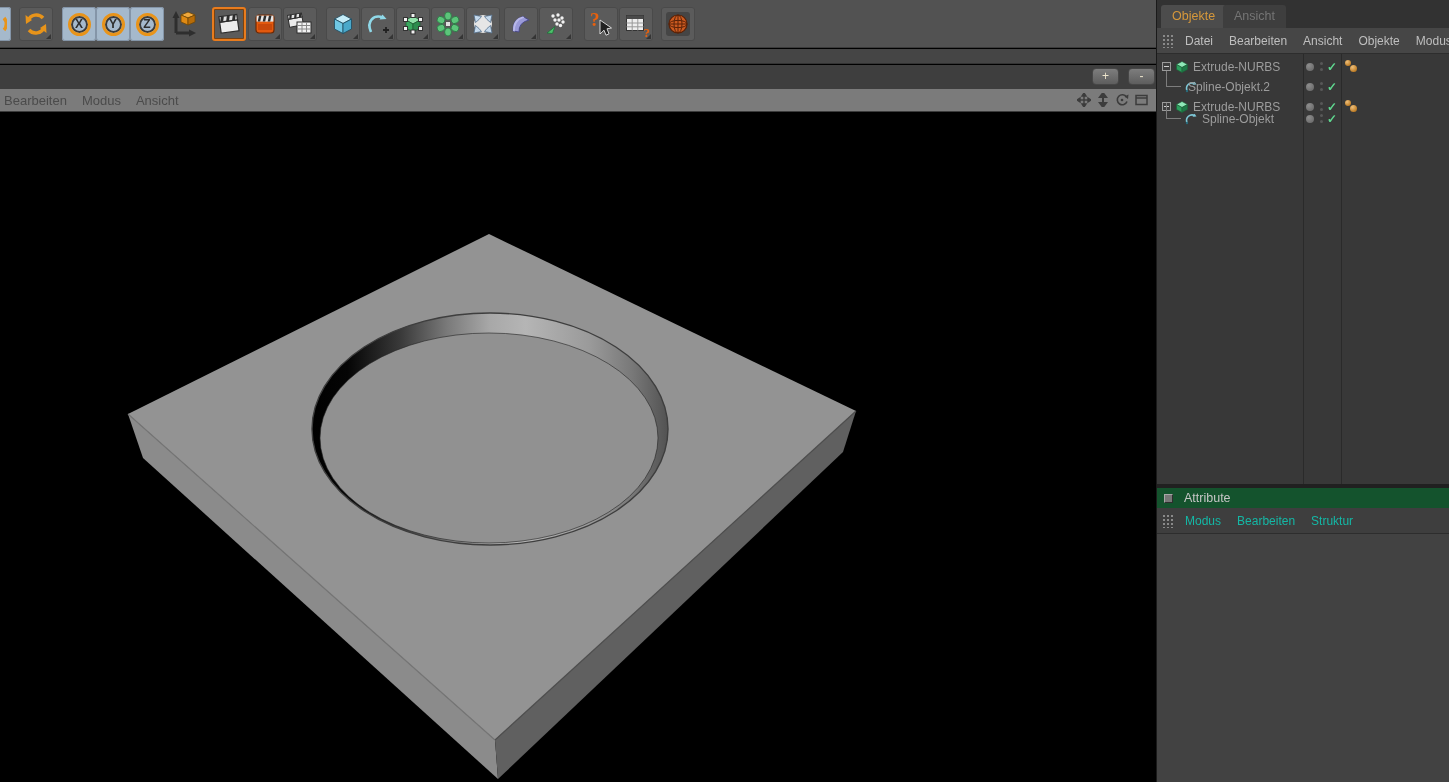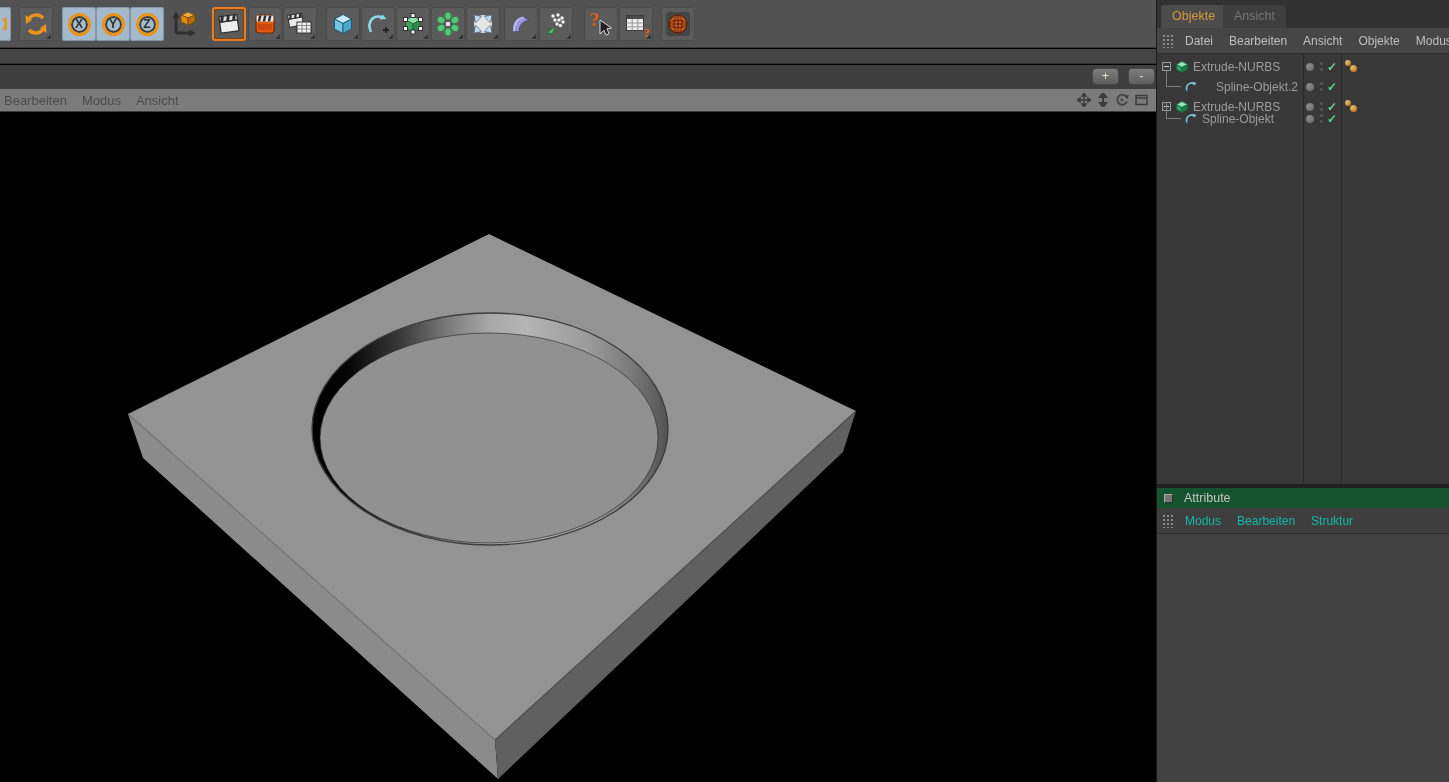--- a/index.html
+++ b/index.html
@@ -404,21 +404,21 @@
         </span>
     </div>
 
     <div class="trow" style="top:23px">
       <span class="lconn"></span>
       <svg class="obicon" style="left:27px" viewBox="0 0 14 14">
         <path d="M3 11 C 1 5, 6 1.5, 11 3.5" fill="none" stroke="#7fc8d8" stroke-width="1.6"></path>
         <polygon points="12.5,4.5 8.5,4.8 10.5,1.8" fill="#7fc8d8"></polygon>
         <circle cx="3" cy="11" r="1.2" fill="#2a6a7a"></circle>
       </svg>
-      <span class="tlabel" style="left:59px">Spline-Objekt.2</span>
+      <span class="tlabel" style="left:31px">Spline-Objekt.2</span>
       <span class="vdot"></span>
       <span class="tdots">
           <i></i>
           <i></i>
         </span>
       <span class="chk">✓</span>
     </div>
 
     <div class="trow" style="top:43px">
       <span class="expbox expox" style="left:5px;top:5px;width:9px;height:9px;background:#3e3e3e;border:1px solid #9a9a9a;position:absolute;">

